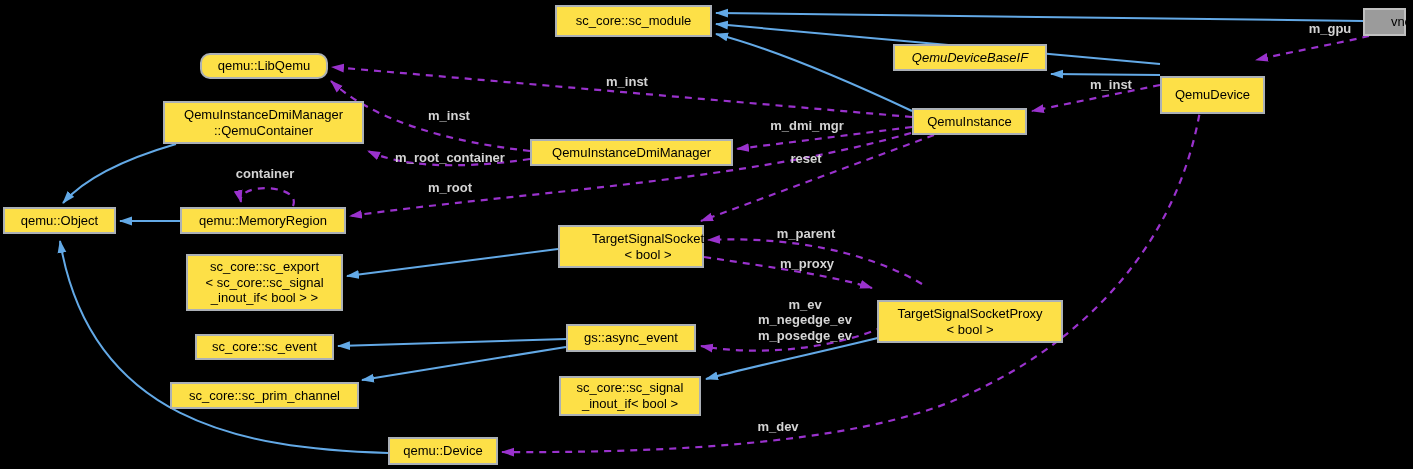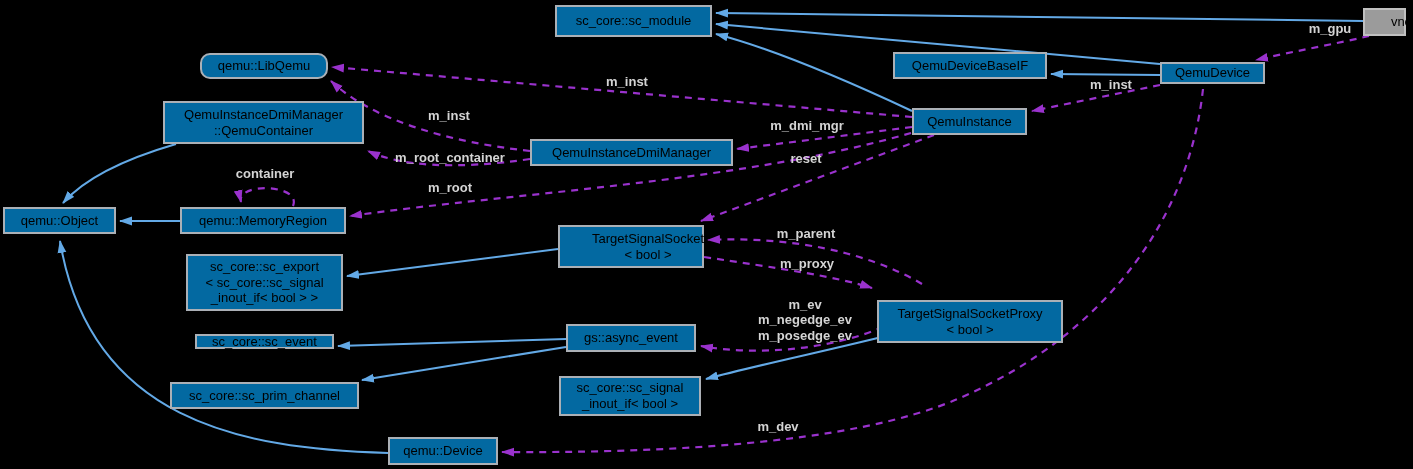--- a/index.html
+++ b/index.html
@@ -5,21 +5,21 @@
   html,body { margin:0; padding:0; background:#000; }
   #canvas {
     position:relative; width:1413px; height:469px;
     background:#000000; overflow:hidden;
     font-family:"Liberation Sans", sans-serif;
   }
   #edges { position:absolute; left:0; top:0; width:1413px; height:469px; }
   .node {
     position:absolute; box-sizing:border-box;
     display:flex; align-items:center; justify-content:center;
-    background:#0369a1; border:2px solid #abb0b6; color:#000000;
+    background:#fde047; border:2px solid #abb0b6; color:#000000;
     font-size:13px; line-height:1.22; text-align:center;
     white-space:pre-line; z-index:2;
   }
   .node--focus { background:#9b9b9b; border-color:#c0c0c0;padding-left:33px; }
   .elabel {
     position:absolute; transform:translate(-50%,-50%);
     color:#d4d4d4; font-size:13px; font-weight:bold;
     line-height:1.18; text-align:center; white-space:pre-line; z-index:3;
   }
 </style>
@@ -61,34 +61,34 @@
     <path d="M293,206 C302,184 236,182 241,202" stroke="#9a32cd" stroke-width="2.2" stroke-dasharray="7 6" fill="none" marker-end="url(#arrow-purple)"></path>
     <path d="M922,284 C868,252 790,236 708,240" stroke="#9a32cd" stroke-width="2.2" stroke-dasharray="7 6" fill="none" marker-end="url(#arrow-purple)"></path>
     <path d="M704,257 C778,268 838,277 872,288" stroke="#9a32cd" stroke-width="2.2" stroke-dasharray="7 6" fill="none" marker-end="url(#arrow-purple)"></path>
     <path d="M883,327 C830,350 755,356 701,346" stroke="#9a32cd" stroke-width="2.2" stroke-dasharray="7 6" fill="none" marker-end="url(#arrow-purple)"></path>
     <path d="M1203,89 C1190,210 1115,330 960,398 C850,446 650,453 502,452" stroke="#9a32cd" stroke-width="2.2" stroke-dasharray="7 6" fill="none" marker-end="url(#arrow-purple)"></path>
   </svg>
 
   <div class="node" style="left:555px;top:5px;width:157px;height:32px;">sc_core::sc_module</div>
   <div class="node node--focus" style="left:1363px;top:8px;width:43px;height:28px;">vnc</div>
   <div class="node" style="left:200px;top:53px;width:128px;height:26px;border-radius:10px;">qemu::LibQemu</div>
-  <div class="node" style="left:893px;top:52px;width:154px;height:27px;">QemuDeviceBaseIF</div>
-  <div class="node" style="left:1160px;top:62px;width:105px;height:22px;">QemuDevice</div>
+  <div class="node" style="left:893px;top:44px;width:154px;height:27px;font-style:italic;">QemuDeviceBaseIF</div>
+  <div class="node" style="left:1160px;top:76px;width:105px;height:38px;">QemuDevice</div>
   <div class="node" style="left:912px;top:108px;width:115px;height:27px;">QemuInstance</div>
   <div class="node" style="left:163px;top:101px;width:201px;height:43px;">QemuInstanceDmiManager
 ::QemuContainer</div>
   <div class="node" style="left:530px;top:139px;width:203px;height:27px;">QemuInstanceDmiManager</div>
   <div class="node" style="left:3px;top:207px;width:113px;height:27px;">qemu::Object</div>
   <div class="node" style="left:180px;top:207px;width:166px;height:27px;">qemu::MemoryRegion</div>
   <div class="node" style="left:558px;top:225px;width:146px;height:43px;padding-left:34px;">TargetSignalSocket
 &lt; bool &gt;</div>
   <div class="node" style="left:186px;top:254px;width:157px;height:57px;">sc_core::sc_export
 &lt; sc_core::sc_signal
 _inout_if&lt; bool  &gt; &gt;</div>
-  <div class="node" style="left:195px;top:334px;width:139px;height:15px;">sc_core::sc_event</div>
+  <div class="node" style="left:195px;top:334px;width:139px;height:26px;">sc_core::sc_event</div>
   <div class="node" style="left:566px;top:324px;width:130px;height:28px;">gs::async_event</div>
   <div class="node" style="left:170px;top:382px;width:189px;height:27px;">sc_core::sc_prim_channel</div>
   <div class="node" style="left:559px;top:376px;width:142px;height:40px;">sc_core::sc_signal
 _inout_if&lt; bool &gt;</div>
   <div class="node" style="left:877px;top:284px;width:186px;height:43px;margin-top:16px;">TargetSignalSocketProxy
 &lt; bool &gt;</div>
   <div class="node" style="left:388px;top:437px;width:110px;height:28px;">qemu::Device</div>
 
   <div class="elabel" style="left:1316px;top:29px;padding-left:28px;">m_gpu</div>
   <div class="elabel" style="left:1111px;top:85px;">m_inst</div>

